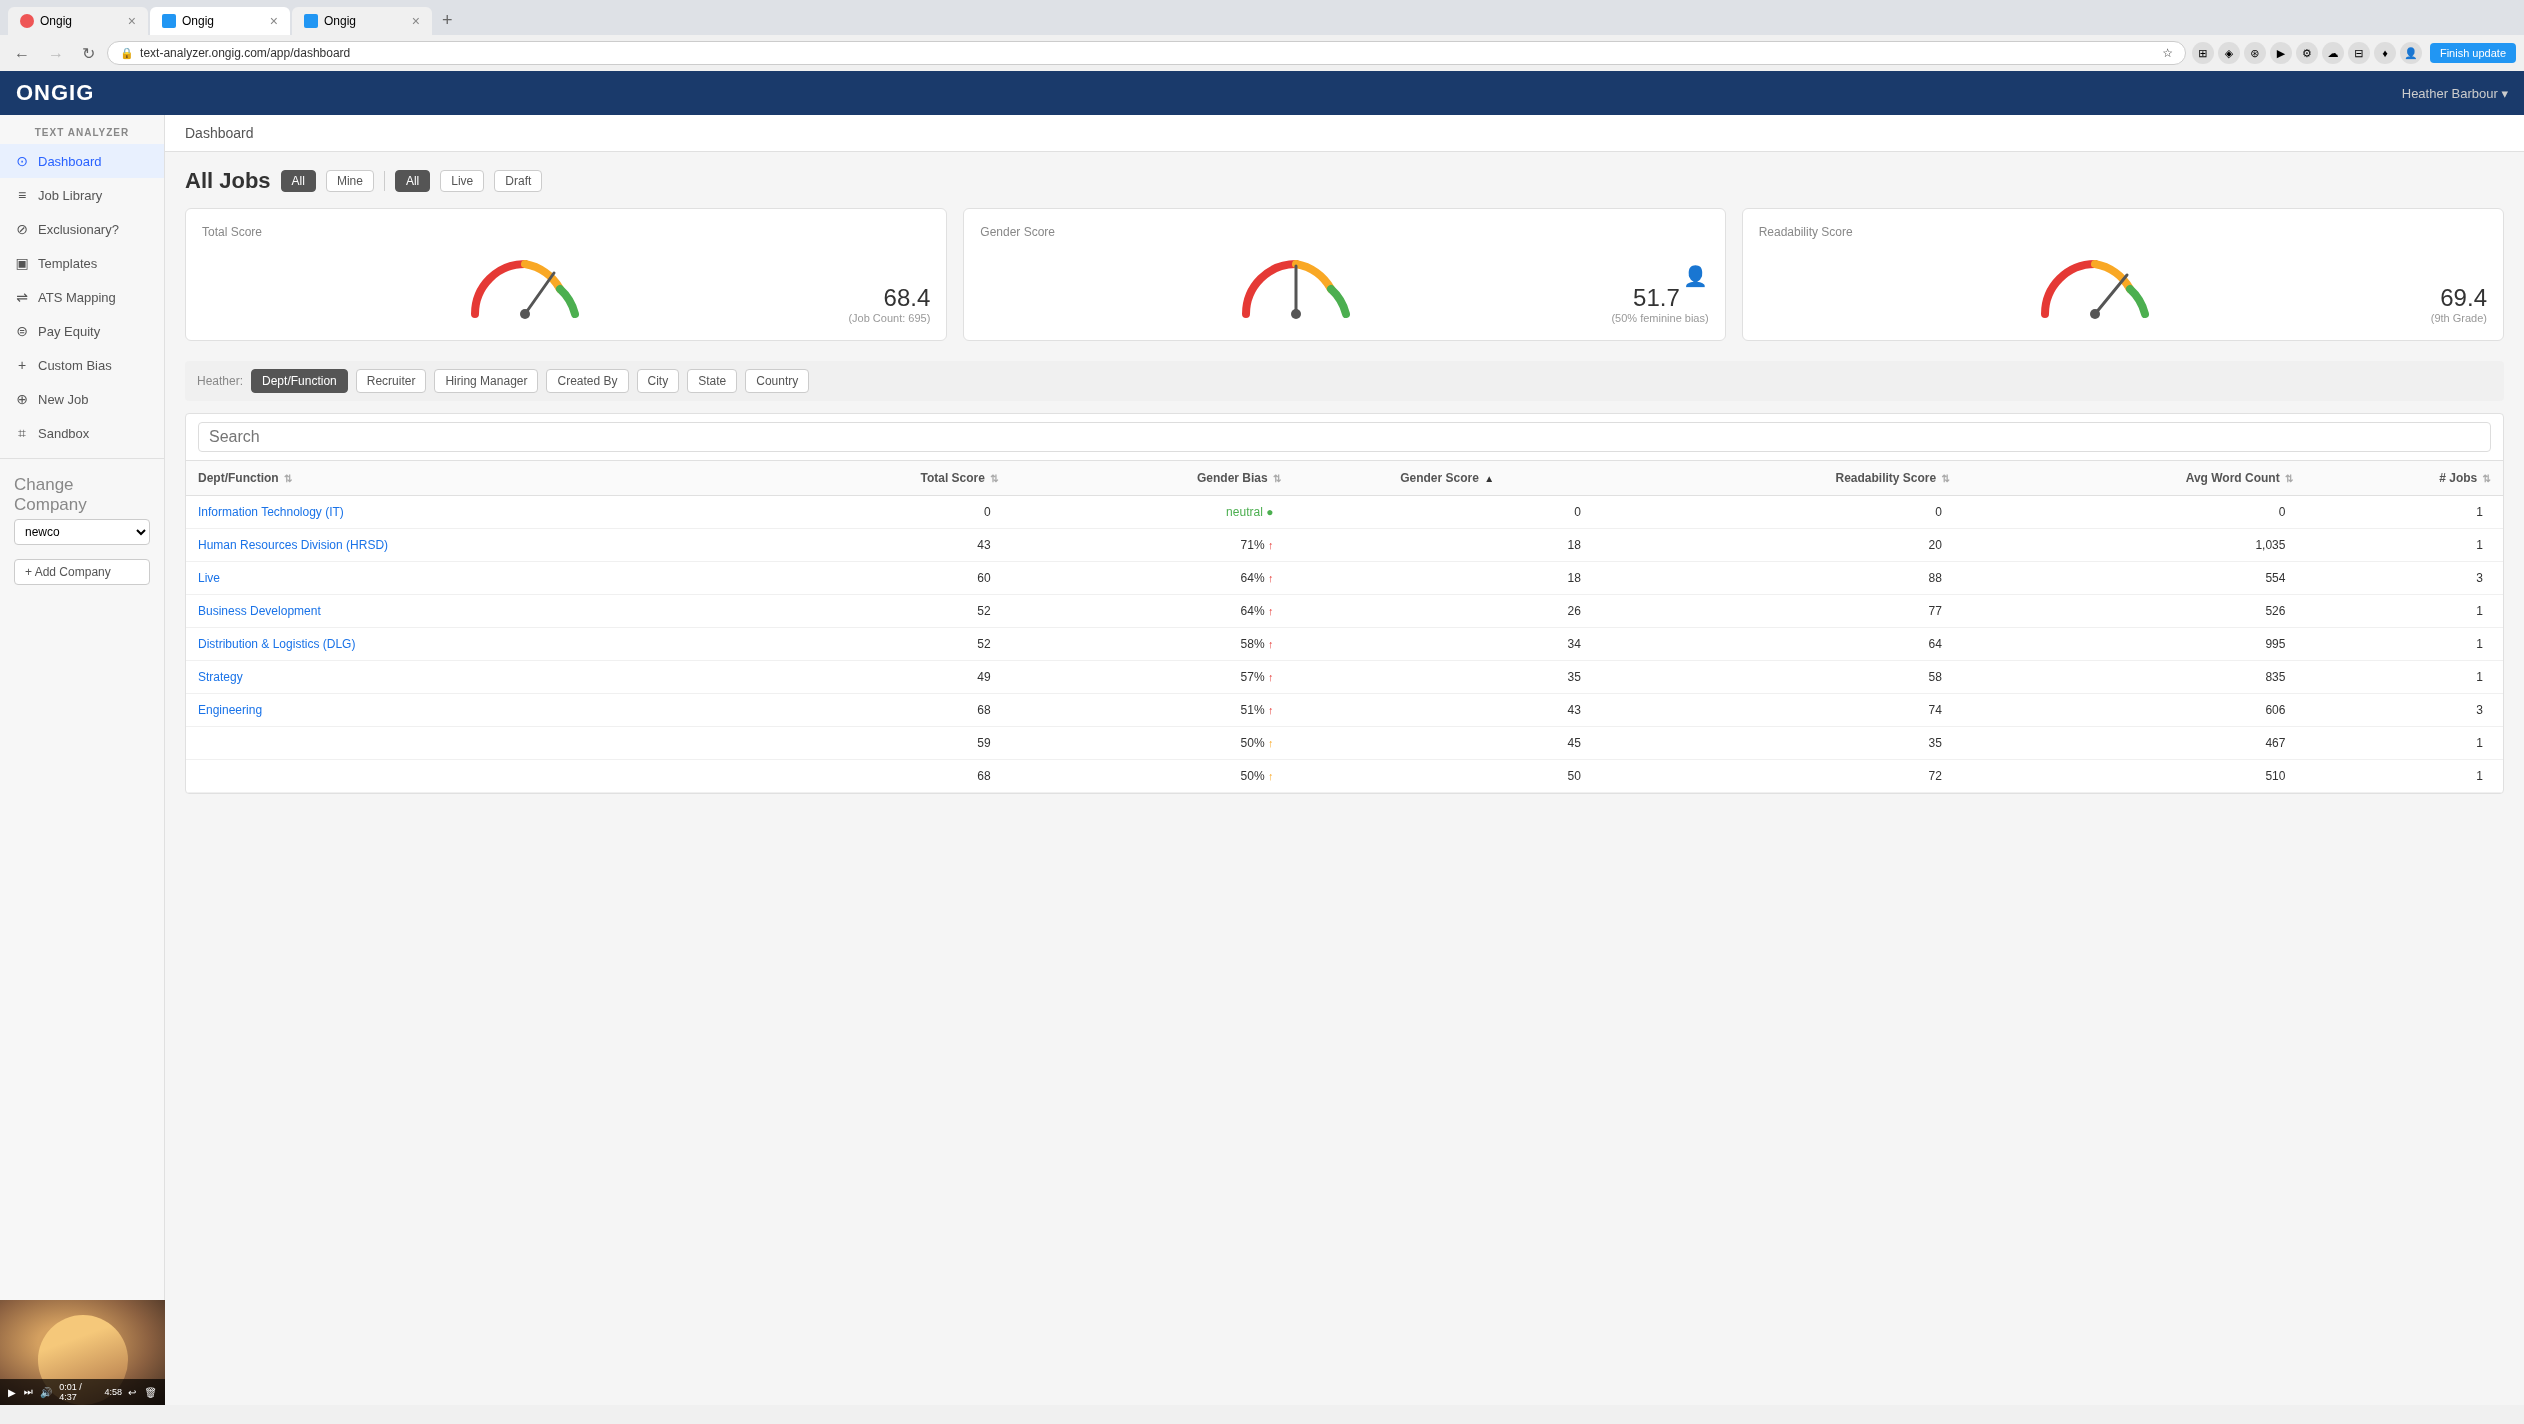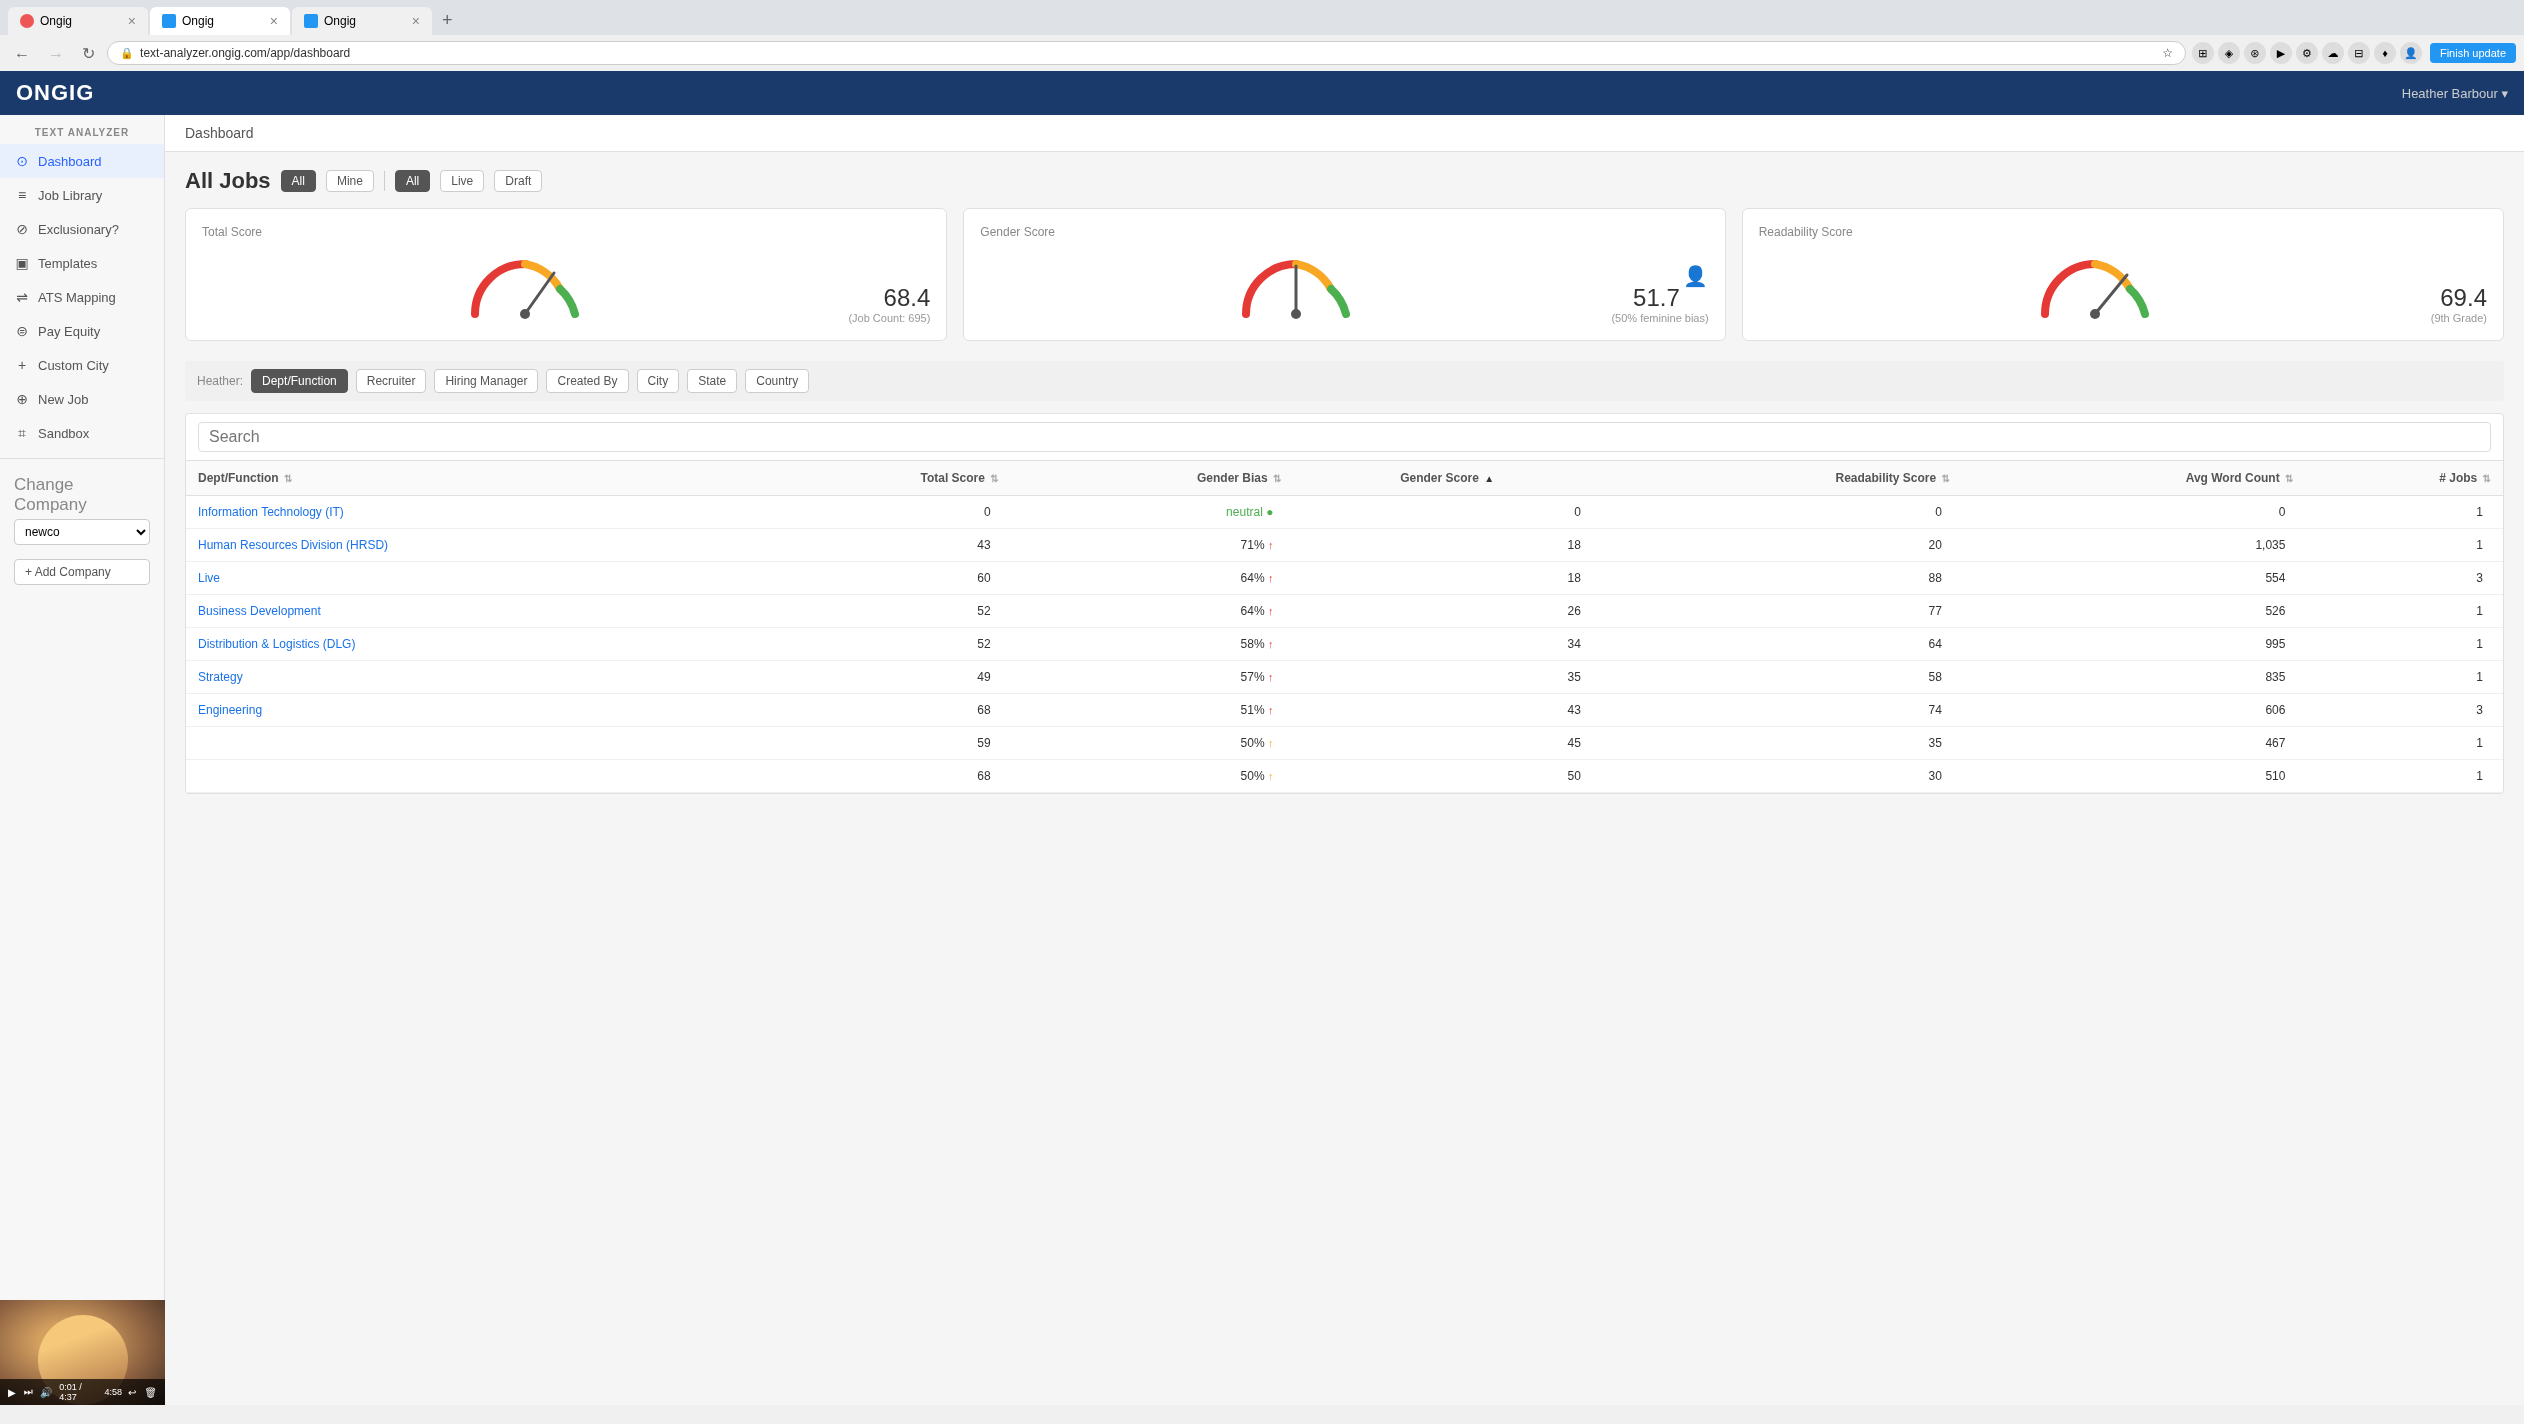--- a/index.html
+++ b/index.html
@@ -179,21 +179,21 @@
       <div class="sidebar-item">
         <span class="icon">⇌</span>
         <span>ATS Mapping</span>
       </div>
       <div class="sidebar-item">
         <span class="icon">⊜</span>
         <span>Pay Equity</span>
       </div>
       <div class="sidebar-item">
         <span class="icon">+</span>
-        <span>Custom City</span>
+        <span>Custom Bias</span>
       </div>
       <div class="sidebar-item">
         <span class="icon">⊕</span>
         <span>New Job</span>
       </div>
       <div class="sidebar-item">
         <span class="icon">⌗</span>
         <span>Sandbox</span>
       </div>
 
@@ -404,21 +404,21 @@
                 <td class="num-cell">45</td>
                 <td class="num-cell">35</td>
                 <td class="num-cell">467</td>
                 <td class="num-cell">1</td>
               </tr>
               <tr>
                 <td class="dept-link" style="color:#1a73e8;"></td>
                 <td class="num-cell">68</td>
                 <td class="num-cell">50% <span class="bias-arrow-yellow">↑</span></td>
                 <td class="num-cell">50</td>
-                <td class="num-cell">30</td>
+                <td class="num-cell">72</td>
                 <td class="num-cell">510</td>
                 <td class="num-cell">1</td>
               </tr>
             </tbody>
           </table>
         </div>
       </div>
     </div>
   </div>
 </div>

